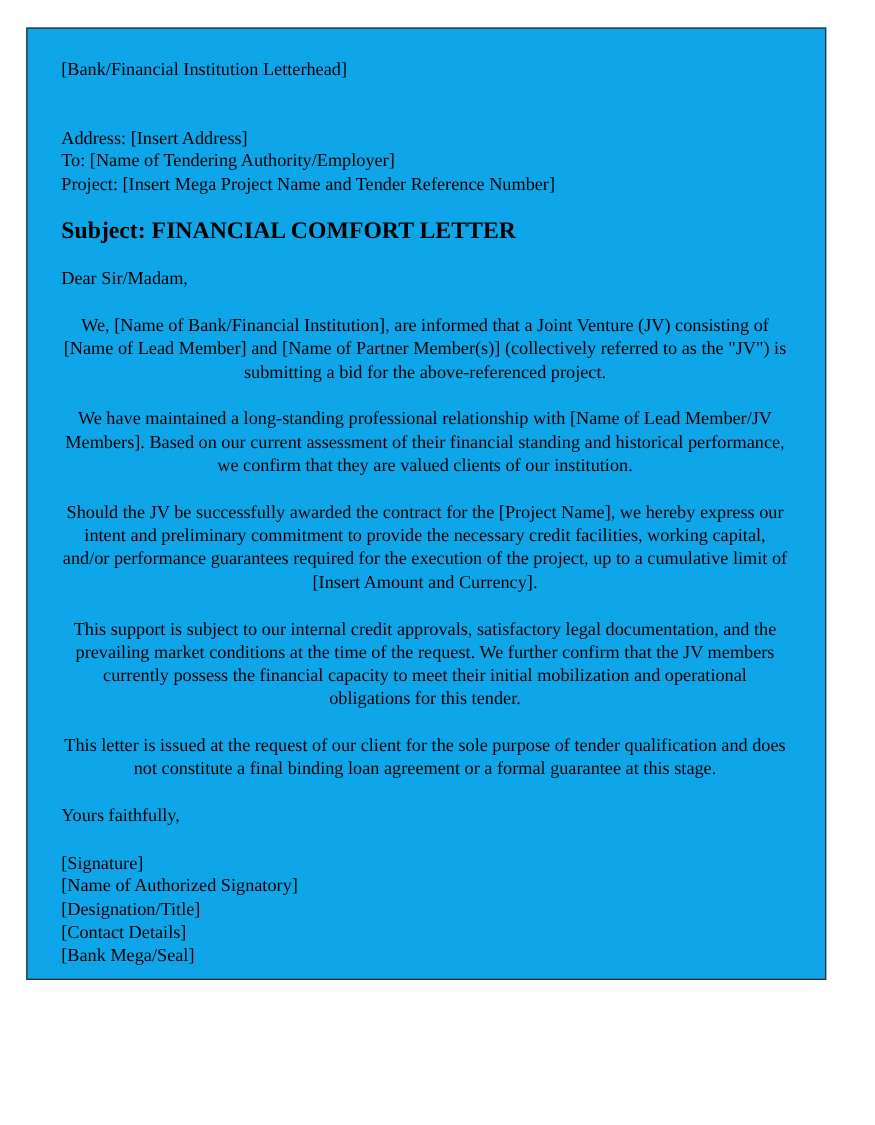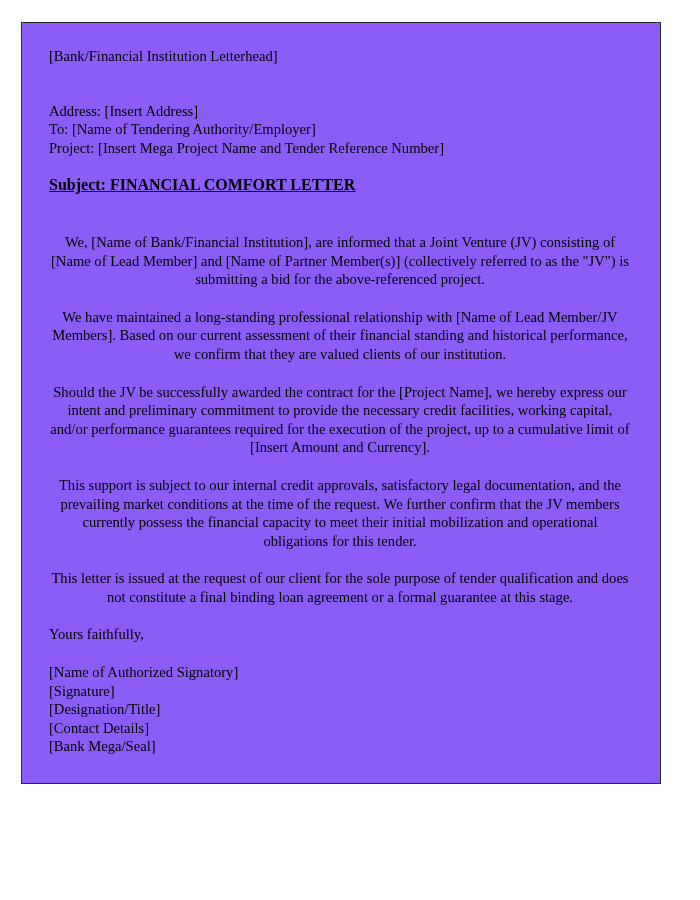--- a/index.html
+++ b/index.html
@@ -25,21 +25,21 @@
   }
 
   .letter-frame {
     position: absolute;
     left: 21px;
     top: 22px;
     width: 640px;
     height: 762px;
     border: 1.4px solid #2b2b2b;
     box-sizing: border-box;
-    background: #8b5cf6;
+    background: #0ea5e9;
   }
 
   .letter-body {
     position: absolute;
     left: 27px;
     top: 24px;
     width: 582px;
   }
 
   .line {
@@ -53,24 +53,23 @@
     font-size: 14.6px;
     line-height: 18.6px;
     text-align: center;
     margin: 0;
   }
 
   .gap-sm { height: 18px; }
   .gap-md { height: 19px; }
 
   .subject-line {
-    font-size: 16px;
+    font-size: 19px;
     line-height: 18.6px;
     font-weight: bold;
-    text-decoration: underline;
   }
 
   .sig-line {
     font-size: 14.6px;
     line-height: 18.6px;
   }
 </style>
 </head>
 <body>
 
@@ -88,20 +87,21 @@
       <div class="line">Address: [Insert Address]</div>
       <div class="line">To: [Name of Tendering Authority/Employer]</div>
       <div class="line">Project: [Insert Mega Project Name and Tender Reference Number]</div>
 
       <div class="gap-md"></div>
 
       <div class="subject-line">Subject: FINANCIAL COMFORT LETTER</div>
 
       <div class="gap-md"></div>
 
+      <div class="line">Dear Sir/Madam,</div>
 
       <div class="gap-md"></div>
 
       <p class="para">We, [Name of Bank/Financial Institution], are informed that a Joint Venture (JV) consisting of [Name of Lead Member] and [Name of Partner Member(s)] (collectively referred to as the "JV") is submitting a bid for the above-referenced project.</p>
 
       <div class="gap-md"></div>
 
       <p class="para">We have maintained a long-standing professional relationship with [Name of Lead Member/JV Members]. Based on our current assessment of their financial standing and historical performance, we confirm that they are valued clients of our institution.</p>
 
       <div class="gap-md"></div>
@@ -115,21 +115,21 @@
       <div class="gap-md"></div>
 
       <p class="para">This letter is issued at the request of our client for the sole purpose of tender qualification and does not constitute a final binding loan agreement or a formal guarantee at this stage.</p>
 
       <div class="gap-md"></div>
 
       <div class="line">Yours faithfully,</div>
 
       <div class="gap-md"></div>
 
+      <div class="sig-line">[Signature]</div>
       <div class="sig-line">[Name of Authorized Signatory]</div>
-      <div class="sig-line">[Signature]</div>
       <div class="sig-line">[Designation/Title]</div>
       <div class="sig-line">[Contact Details]</div>
       <div class="sig-line">[Bank Mega/Seal]</div>
 
     </div>
   </div>
 </div>
 
 </body></html>

